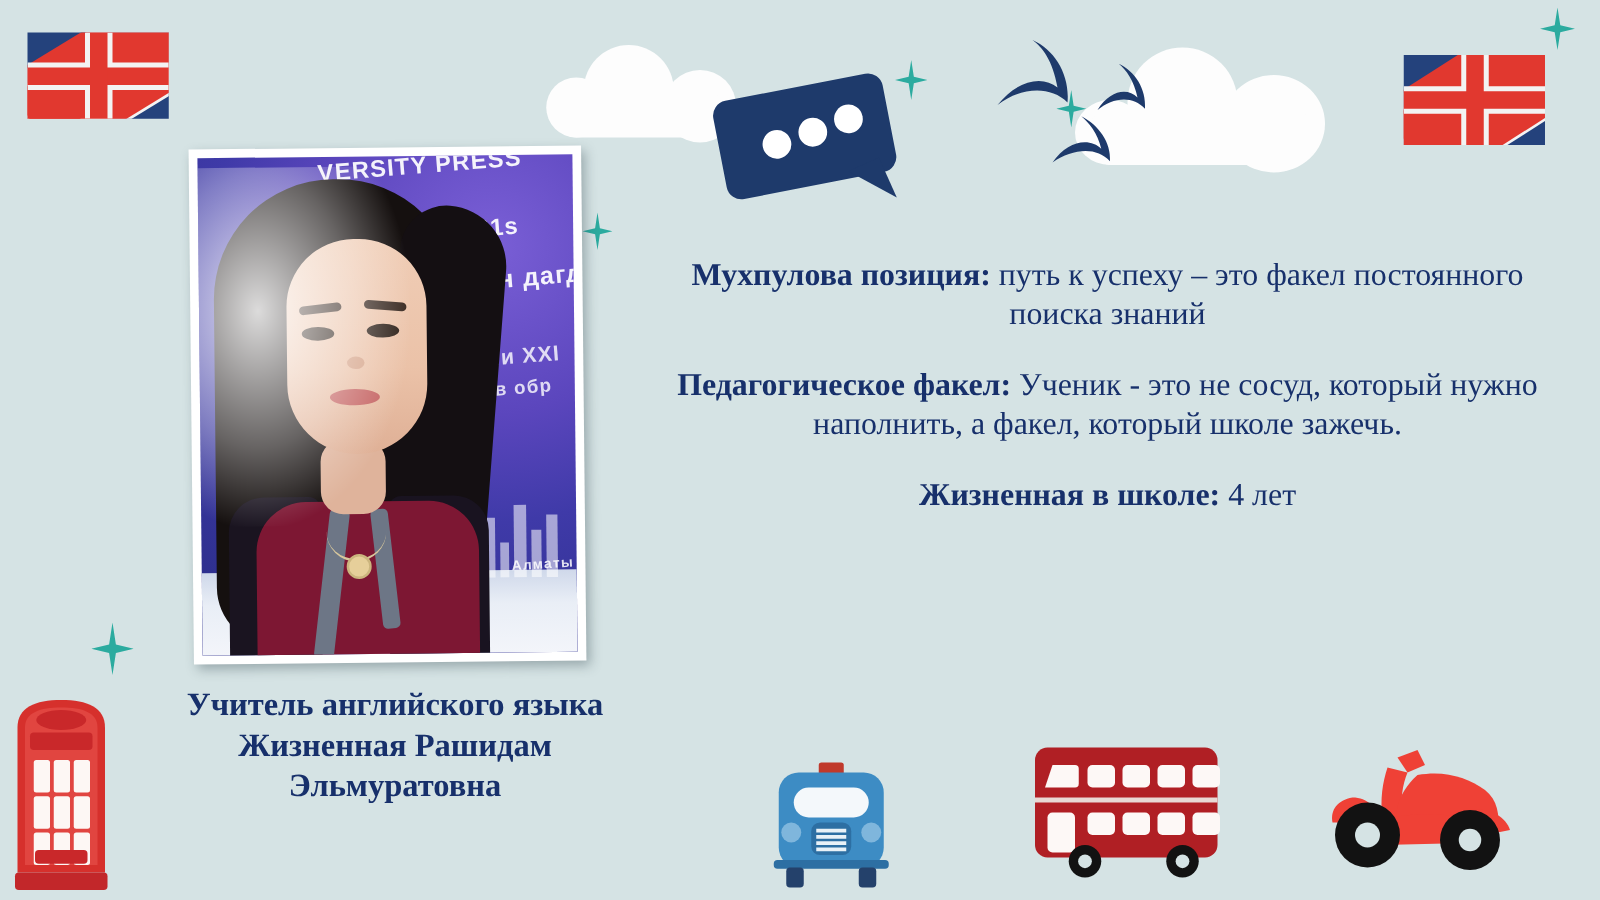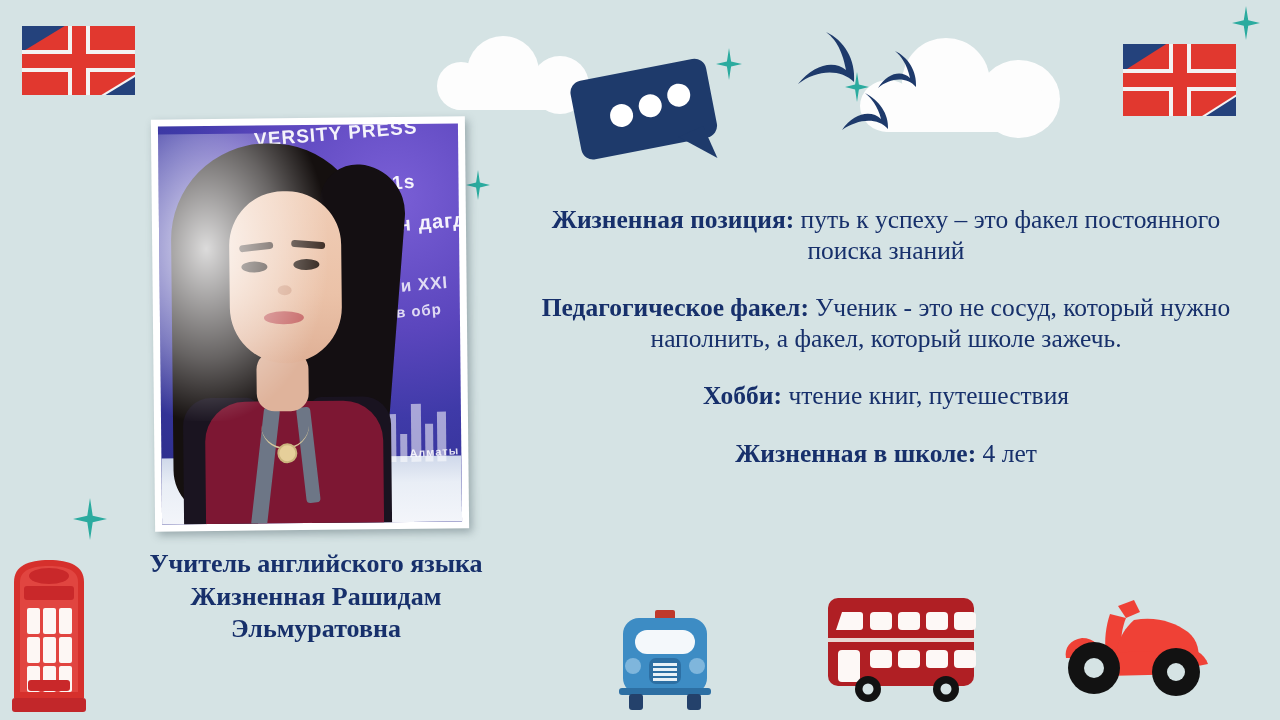--- a/index.html
+++ b/index.html
@@ -206,27 +206,24 @@
   </div>
 
   <div class="caption" style="left:66px;top:548px;width:500px;">
     <div>Учитель английского языка</div>
     <div>Жизненная Рашидам</div>
     <div>Эльмуратовна</div>
   </div>
 
   <div class="text-col" style="left:530px;top:204px;width:712px;">
     <p class="para">
-      <b>Жизненная позиция:</b><span> путь к успеху – это факел постоянного поиска знаний</span>
+      <b>Мухпулова позиция:</b><span> путь к успеху – это факел постоянного поиска знаний</span>
     </p>
     <p class="para">
       <b>Педагогическое факел:</b><span> Ученик - это не сосуд, который нужно наполнить, а факел, который школе зажечь.</span>
-    </p>
-    <p class="para">
-      <b>Хобби:</b><span> чтение книг, путешествия</span>
     </p>
     <p class="para">
       <b>Жизненная в школе:</b><span> 4 лет</span>
     </p>
   </div>
 
   <svg class="phonebox" style="left:8px;top:558px;width:82px;height:162px;" viewBox="0 0 82 162">
     <path d="M6 24 C6 8 20 2 41 2 C62 2 76 8 76 24 L76 140 L6 140 Z" fill="#d6302c"></path>
     <path d="M12 24 C12 12 24 8 41 8 C58 8 70 12 70 24 L70 134 L12 134 Z" fill="#e14540"></path>
     <ellipse cx="41" cy="18" rx="20" ry="8" fill="#c9282a"></ellipse>

